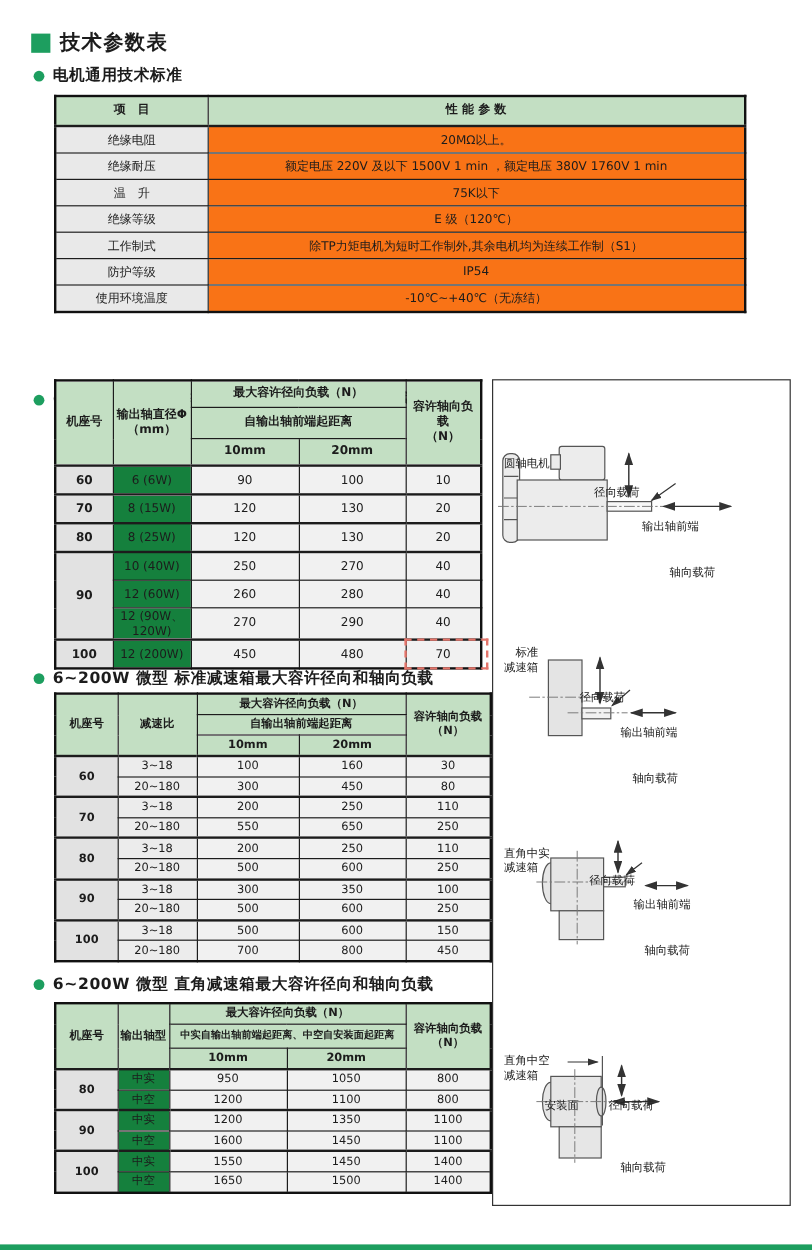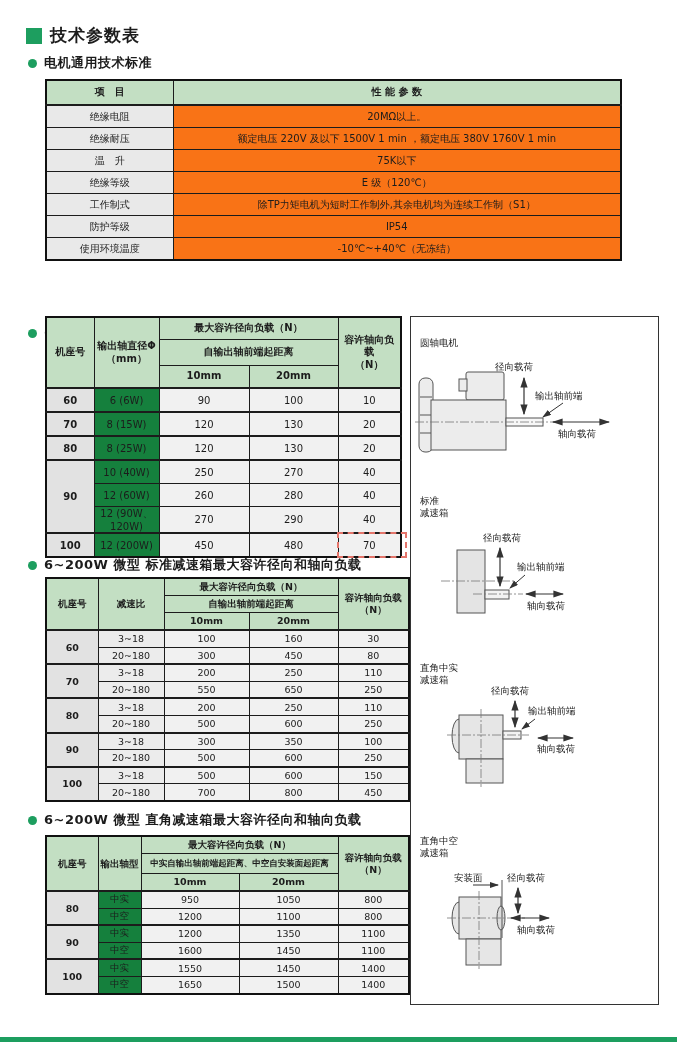--- a/index.html
+++ b/index.html
@@ -58,21 +58,21 @@
   #t3 td, #t4 td { height:15.6px; font-size:9.5px; }
 
   td.hl { position:relative; overflow:visible; }
   td.hl::after {
     content:""; position:absolute; top:-2px; bottom:-2px; left:-2px; right:-7px;
     border:2px dashed #e4756b; pointer-events:none;
   }
 
   
   #panel { position:absolute; left:410px; top:316px; width:247px; height:687px; border:1px solid #333; background:#fff; }
-  .dlabel { position:absolute; font-size:9.5px; color:#222; white-space:pre-line; line-height:1.3; }
+  .dlabel { position:absolute; font-size:9.5px; color:#222; white-space:pre-line; line-height:1.3;margin-top:44px; }
   #panel svg { position:absolute; left:0; top:0; }
 
   .pg-num { position:absolute; right:37px; top:1012px; font-size:9.5px; color:#444;margin-top:46px; }
   .bottom-bar { position:absolute; left:0; right:0; bottom:0; height:5px; background:#1d9e5f; }
 </style>
 </head>
 <body>
 
 <div class="main-title">
   <span class="title-square"></span>
@@ -431,21 +431,21 @@
     <line x1="68" y1="574" x2="68" y2="652" stroke="#777" stroke-width="0.8" stroke-dasharray="9 2 2 2"></line>
     <line x1="107" y1="571" x2="107" y2="596" stroke="#333" stroke-width="1.2" marker-start="url(#ah)" marker-end="url(#ah)"></line>
     <line x1="100" y1="601" x2="138" y2="601" stroke="#333" stroke-width="1.2" marker-start="url(#ah)" marker-end="url(#ah)"></line>
   </svg>
 
   <div class="dlabel" style="left:9px;  top:20px;">圆轴电机</div>
   <div class="dlabel" style="left:84px; top:44px;">径向载荷</div>
   <div class="dlabel" style="left:124px;top:73px;">输出轴前端</div>
   <div class="dlabel" style="left:147px;top:111px;">轴向载荷</div>
 
-  <div class="dlabel" style="left:9px;  top:178px;">标准
+  <div class="dlabel" style="left:9px;  top:178px;text-align:right;">标准
 减速箱</div>
   <div class="dlabel" style="left:72px; top:215px;">径向载荷</div>
   <div class="dlabel" style="left:106px;top:244px;">输出轴前端</div>
   <div class="dlabel" style="left:116px;top:283px;">轴向载荷</div>
 
   <div class="dlabel" style="left:9px;  top:345px;">直角中实
 减速箱</div>
   <div class="dlabel" style="left:80px; top:368px;">径向载荷</div>
   <div class="dlabel" style="left:117px;top:388px;">输出轴前端</div>
   <div class="dlabel" style="left:126px;top:426px;">轴向载荷</div>

